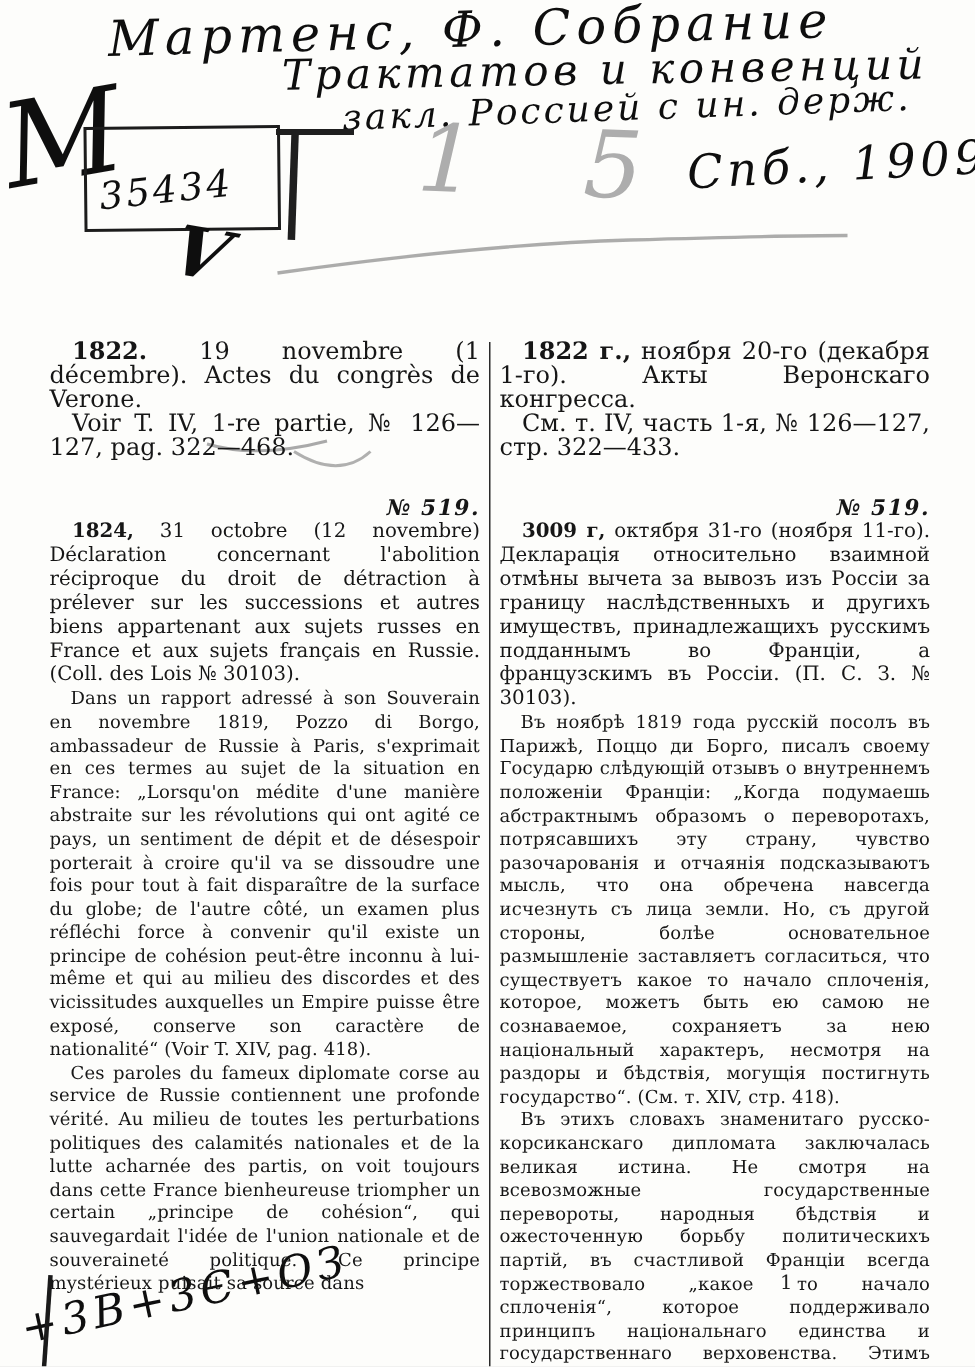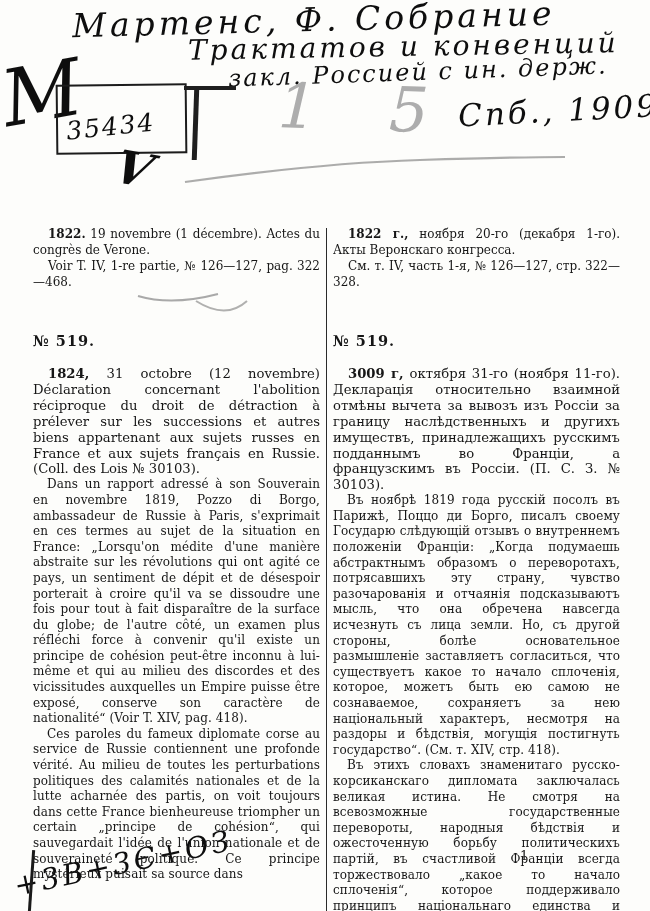--- a/index.html
+++ b/index.html
@@ -32,23 +32,23 @@
   .hw-formula{ left:12px; top:846px; font-size:29px; letter-spacing:3px; transform:rotate(-12deg); }
   .stroke-f  { position:absolute; left:30px; top:850px; width:3px; height:62px; background:#1a1a1a; transform:rotate(4deg); }
   .pagenum   { position:absolute; left:520px; top:848px; font-size:13px; color:#222; }
   svg.marks  { position:absolute; left:0; top:0; pointer-events:none; }
 
   
   .text-area { position:absolute; left:33px; top:226px; width:587px; display:flex; }
   .col { width:287px; }
   .divider { width:1px; background:#2a2a2a; margin:2px 6px 0 6px; }
   .col p { text-align:justify; }
-  .head-1822, .ref-1822 { font-size:12px; line-height:16px; text-indent:15px; }
-  .entry-no { margin-top:42px; text-align:left; font-weight:bold; font-size:14.5px; letter-spacing:1px; }
-  .head-entry { margin-top:17px; font-size:13.2px; line-height:15.9px; text-indent:15px; }
+  .head-1822, .ref-1822 { font-size:16px; line-height:16px; text-indent:15px; }
+  .entry-no { margin-top:24px; text-align:right; font-weight:bold; font-size:14.5px; letter-spacing:1px;font-style:italic; }
+  .head-entry { font-size:13.2px; line-height:15.9px; text-indent:15px; }
   .body-para { font-size:12px; line-height:15.6px; text-indent:14px; letter-spacing:.1px; }
   .lead { font-weight:bold; }
 </style>
 </head>
 <body>
 
 <div class="page">
 
   <svg class="marks" width="650" height="911" viewBox="0 0 650 911">
     <path d="M185,182 Q320,163 420,160 T565,157" stroke="#6a6a6a" stroke-width="2.2" fill="none" opacity="0.55"></path>
@@ -84,21 +84,21 @@
       <p class="head-entry"><span class="lead">1824,</span><span> 31 octobre (12 novembre) Déclaration concernant l'abolition réciproque du droit de détraction à prélever sur les successions et autres biens appartenant aux sujets russes en France et aux sujets français en Russie. (Coll. des Lois № 30103).</span></p>
 
       <p class="body-para">Dans un rapport adressé à son Souverain en novembre 1819, Pozzo di Borgo, ambassadeur de Russie à Paris, s'exprimait en ces termes au sujet de la situation en France: „Lorsqu'on médite d'une manière abstraite sur les révolutions qui ont agité ce pays, un sentiment de dépit et de désespoir porterait à croire qu'il va se dissoudre une fois pour tout à fait disparaître de la surface du globe; de l'autre côté, un examen plus réfléchi force à convenir qu'il existe un principe de cohésion peut-être inconnu à lui-même et qui au milieu des discordes et des vicissitudes auxquelles un Empire puisse être exposé, conserve son caractère de nationalité“ (Voir T. XIV, pag. 418).</p>
       <p class="body-para">Ces paroles du fameux diplomate corse au service de Russie contiennent une profonde vérité. Au milieu de toutes les perturbations politiques des calamités nationales et de la lutte acharnée des partis, on voit toujours dans cette France bienheureuse triompher un certain „principe de cohésion“, qui sauvegardait l'idée de l'union nationale et de souveraineté politique. Ce principe mystérieux puisait sa source dans</p>
     </div>
 
     <div class="divider"></div>
 
     <div class="col">
       <p class="head-1822"><span class="lead">1822 г.,</span><span> ноября 20-го (декабря 1-го). Акты Веронскаго конгресса.</span></p>
-      <p class="ref-1822">См. т. IV, часть 1-я, № 126—127, стр. 322—328.</p>
+      <p class="ref-1822">См. т. IV, часть 1-я, № 126—127, стр. 322—433.</p>
 
       <div class="entry-no">№ 519.</div>
 
       <p class="head-entry"><span class="lead">3009 г,</span><span> октября 31-го (ноября 11-го). Декларація относительно взаимной отмѣны вычета за вывозъ изъ Россіи за границу наслѣдственныхъ и другихъ имуществъ, принадлежащихъ русскимъ подданнымъ во Франціи, а французскимъ въ Россіи. (П. С. З. № 30103).</span></p>
 
       <p class="body-para">Въ ноябрѣ 1819 года русскій посолъ въ Парижѣ, Поццо ди Борго, писалъ своему Государю слѣдующій отзывъ о внутреннемъ положеніи Франціи: „Когда подумаешь абстрактнымъ образомъ о переворотахъ, потрясавшихъ эту страну, чувство разочарованія и отчаянія подсказываютъ мысль, что она обречена навсегда исчезнуть съ лица земли. Но, съ другой стороны, болѣе основательное размышленіе заставляетъ согласиться, что существуетъ какое то начало сплоченія, которое, можетъ быть ею самою не сознаваемое, сохраняетъ за нею національный характеръ, несмотря на раздоры и бѣдствія, могущія постигнуть государство“. (См. т. XIV, стр. 418).</p>
       <p class="body-para">Въ этихъ словахъ знаменитаго русско-корсиканскаго дипломата заключалась великая истина. Не смотря на всевозможные государственные перевороты, народныя бѣдствія и ожесточенную борьбу политическихъ партій, въ счастливой Франціи всегда торжествовало „какое то начало сплоченія“, которое поддерживало принципъ національнаго единства и государственнаго верховенства. Этимъ таинствен-</p>
     </div>
 
   </div>

